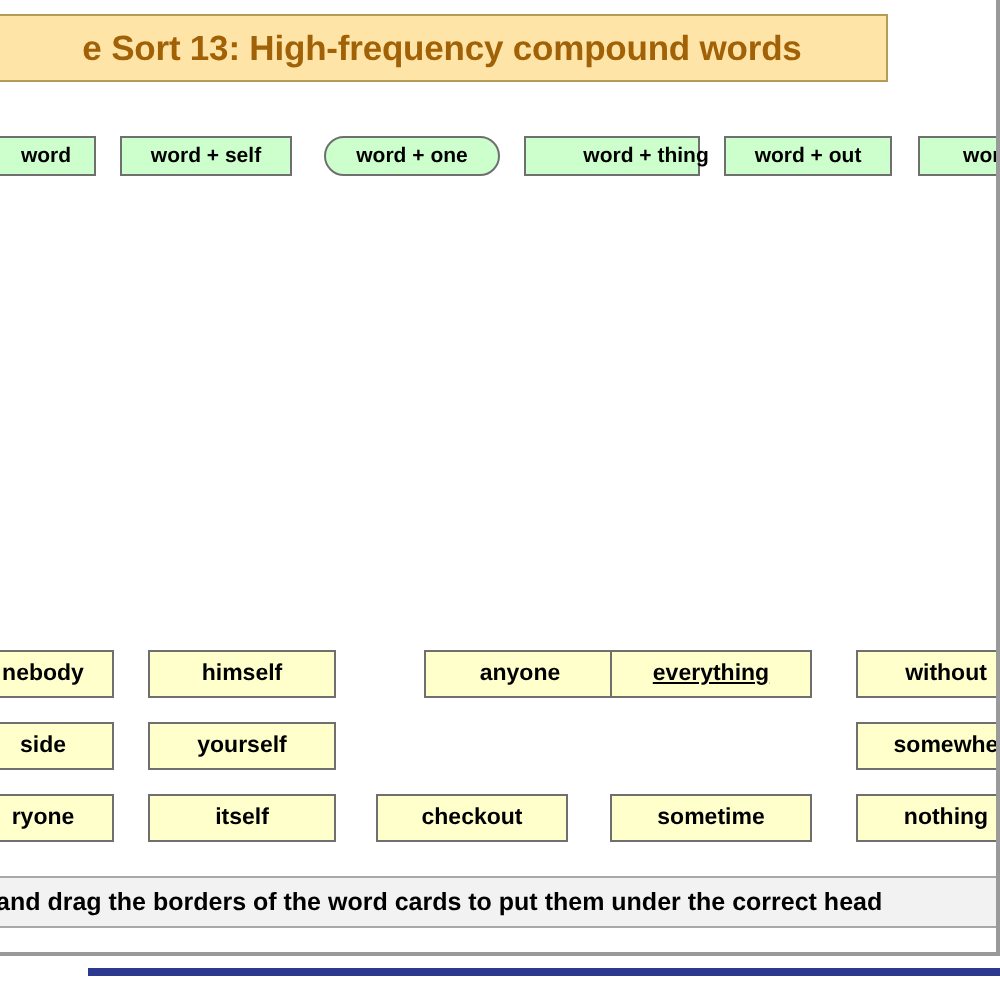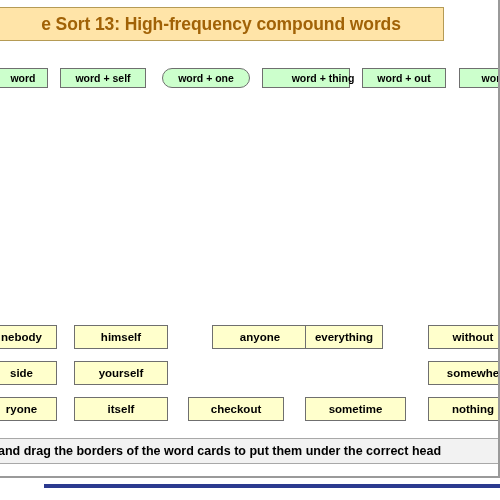--- a/index.html
+++ b/index.html
@@ -184,21 +184,21 @@
 
   <div class="word-card" style="left: -14px; top: 325px; width: 71px;">
         <span>nebody</span>
       </div>
       <div class="word-card" style="left: 74px; top: 325px; width: 94px;">
         <span>himself</span>
       </div>
       <div class="word-card" style="left: 188px; top: 325px; width: 96px; margin-left: 24px;">
         <span>anyone</span>
       </div>
-      <div class="word-card" style="left: 305px; top: 325px; width: 78px;">
+      <div class="word-card" style="left: 305px; top: 325px; width: 101px; text-decoration: underline;">
         <span>everything</span>
       </div>
       <div class="word-card" style="left: 428px; top: 325px; width: 90px;">
         <span>without</span>
       </div>
       <div class="word-card" style="left: -14px; top: 361px; width: 71px;">
         <span>side</span>
       </div>
       <div class="word-card" style="left: 74px; top: 361px; width: 94px;">
         <span>yourself</span>

